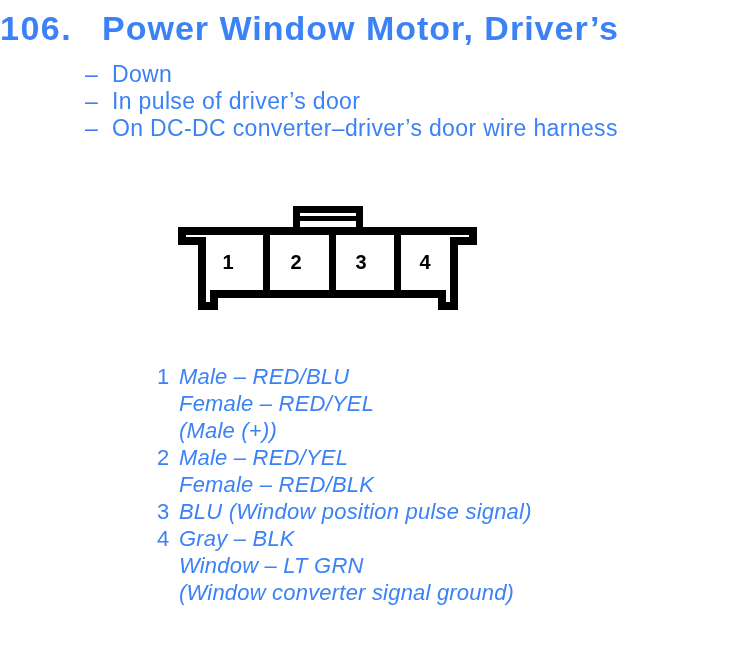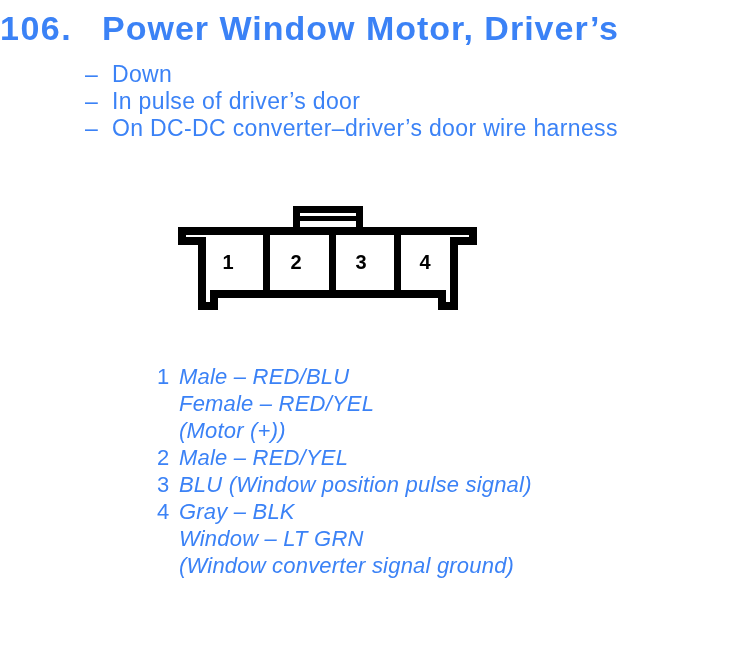--- a/index.html
+++ b/index.html
@@ -120,28 +120,29 @@
     <text class="cavity-num" x="425" y="269" text-anchor="middle">4</text>
   </svg>
 
   <div class="pins">
 
     <div class="pin">
       <span class="pin-no">1</span>
       <div class="pin-lines">
         <div class="pin-line">Male – RED/BLU</div>
         <div class="pin-line">Female – RED/YEL</div>
-        <div class="pin-line">(Motor (+))</div>
+        <div class="pin-line">(Male (+))</div>
       </div>
     </div>
 
     <div class="pin">
       <span class="pin-no">2</span>
       <div class="pin-lines">
         <div class="pin-line">Male – RED/YEL</div>
+        <div class="pin-line">Female – RED/BLK</div>
       </div>
     </div>
 
     <div class="pin">
       <span class="pin-no">3</span>
       <div class="pin-lines">
         <div class="pin-line">BLU (Window position pulse signal)</div>
       </div>
     </div>
 

